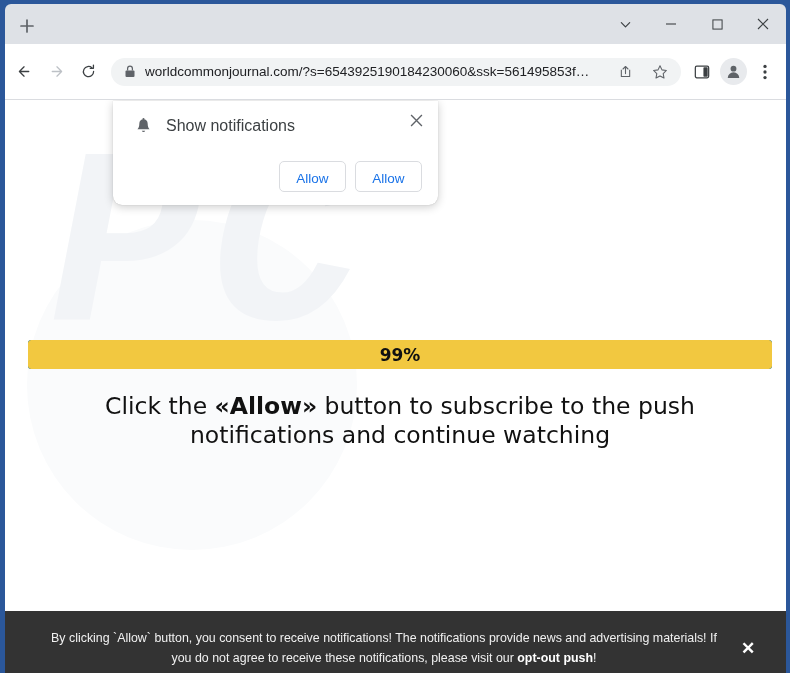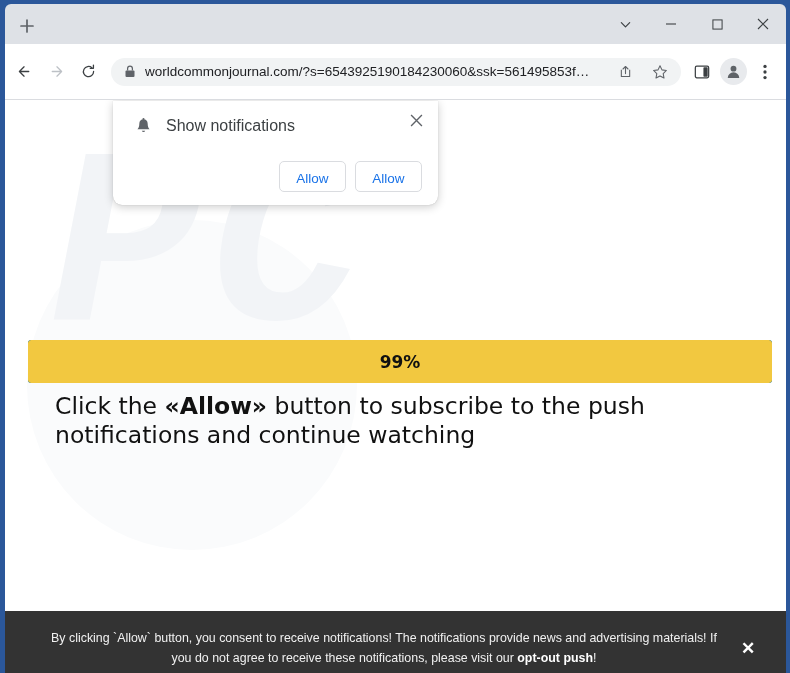--- a/index.html
+++ b/index.html
@@ -208,21 +208,21 @@
     border-radius: 50%;
     background: #fafbfc;
   }
 
   
   #progress-wrap {
     position: absolute;
     left: 23px;
     top: 240px;
     width: 744px;
-    height: 43px;
+    height: 29px;
     background: #0369a1;
     border-radius: 3px;
     overflow: hidden;
   }
   #progress-fill {
     height: 100%;
     background: #f2c840;
     border-radius: 3px;
     display: flex;
     align-items: center;
@@ -234,20 +234,21 @@
     color: #111;
     font-family: "DejaVu Sans", sans-serif;
   }
 
   
   #headline {
     position: absolute;
     left: 50px;
     top: 292px;
     width: 690px;
+    text-align: center;
     font-size: 23.5px;
     line-height: 1.22;
     color: #111;
     font-family: "DejaVu Sans", sans-serif;
   }
   #headline b { font-weight: 700; }
 
   
   #consent-banner {
     position: absolute;

